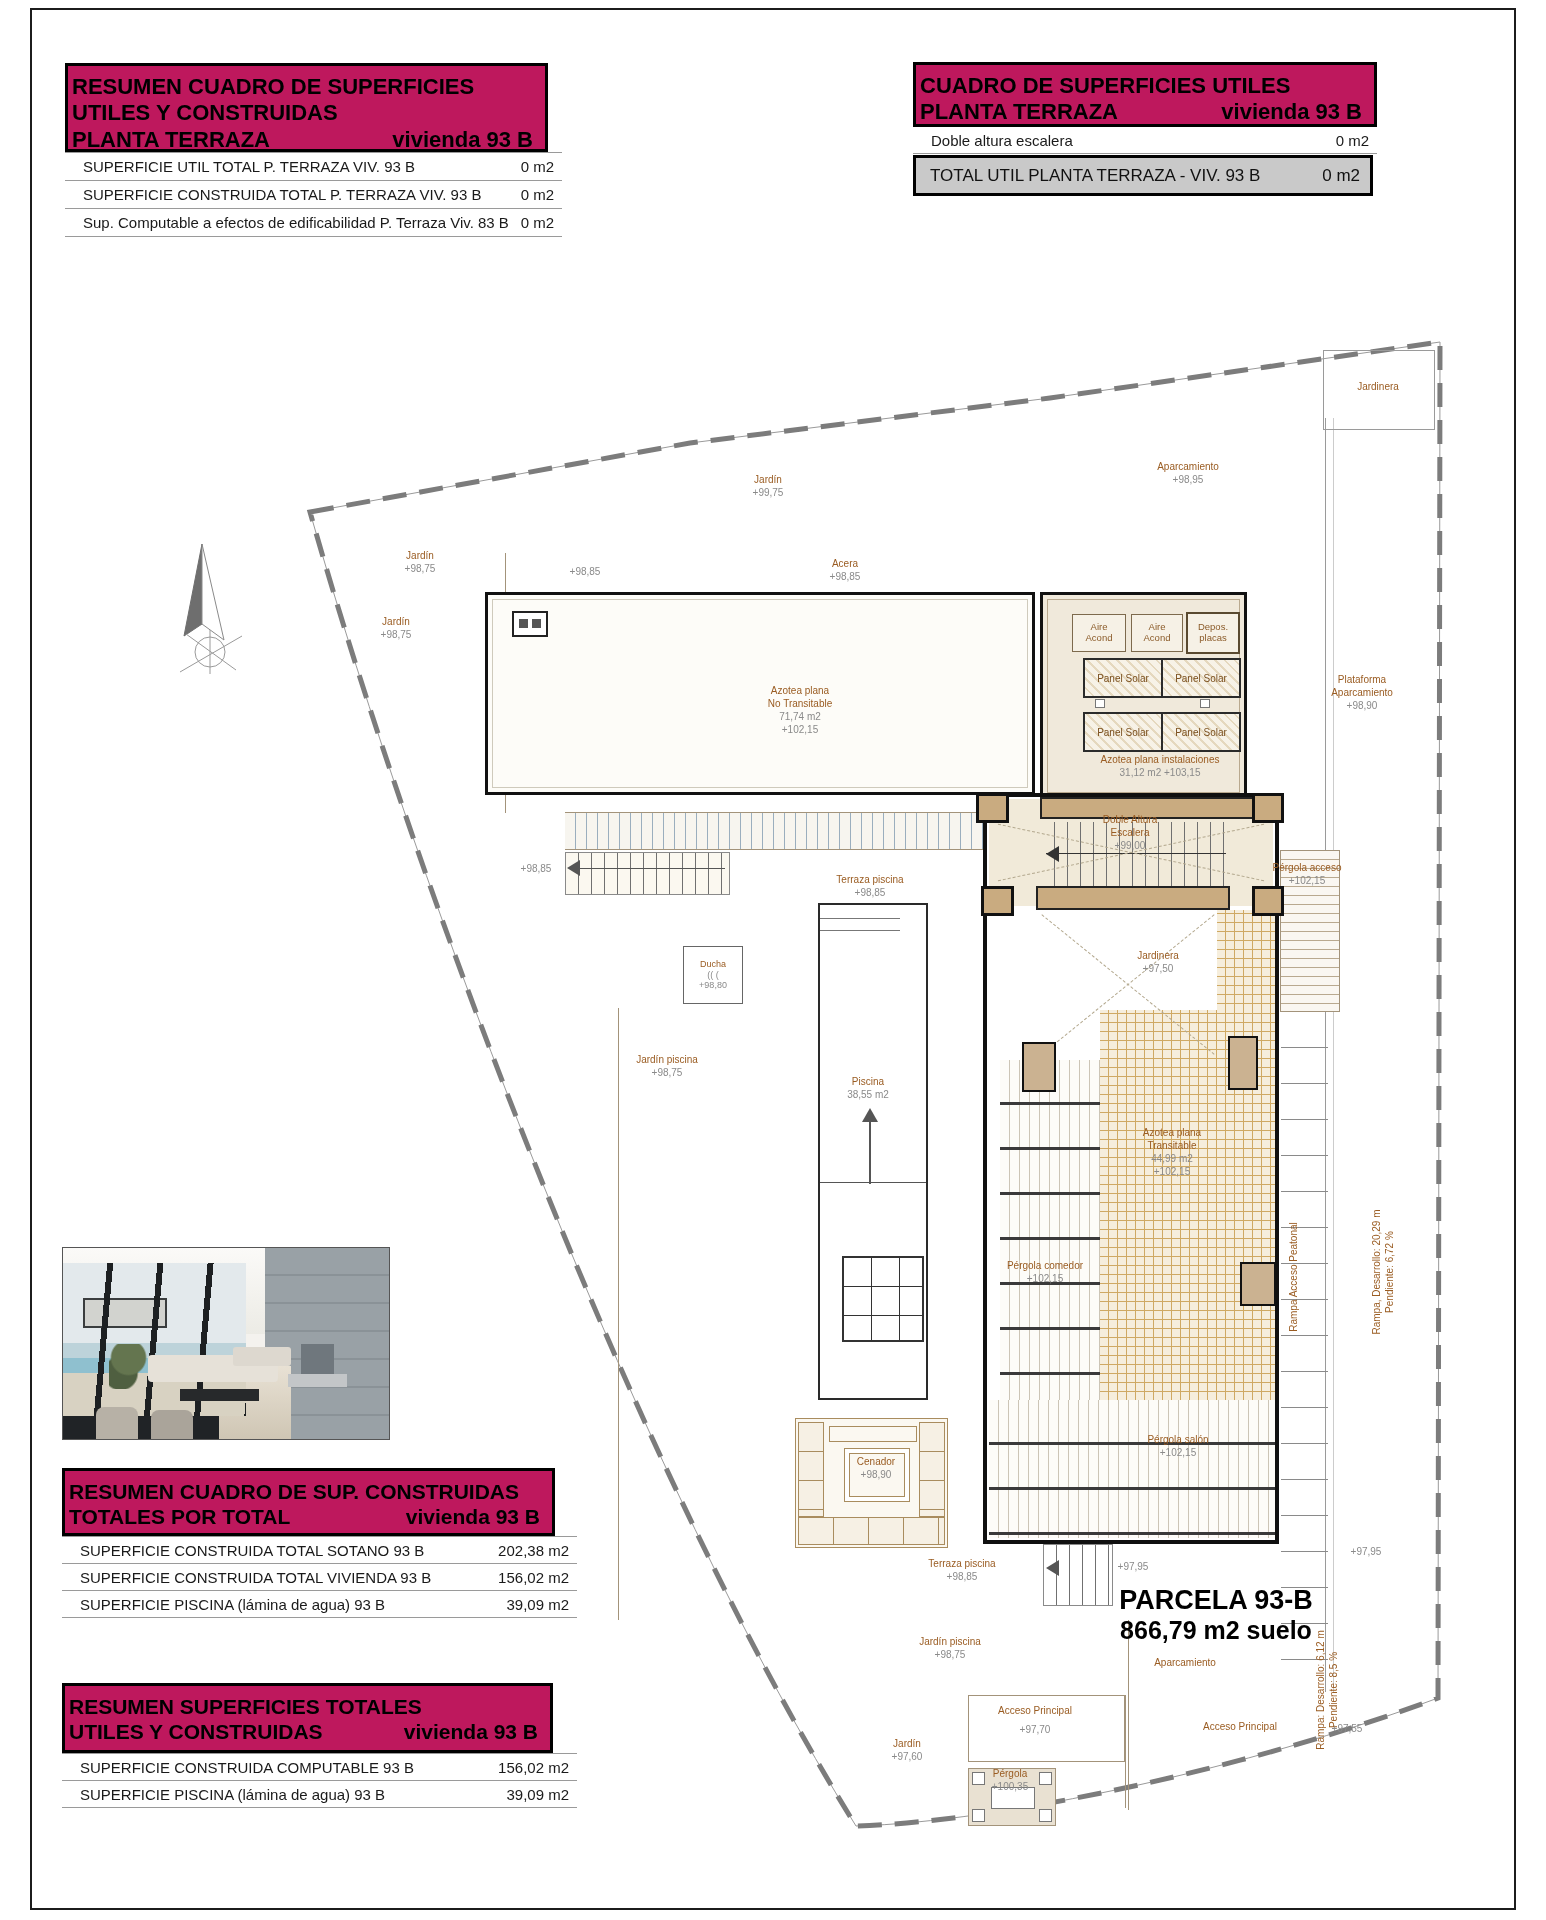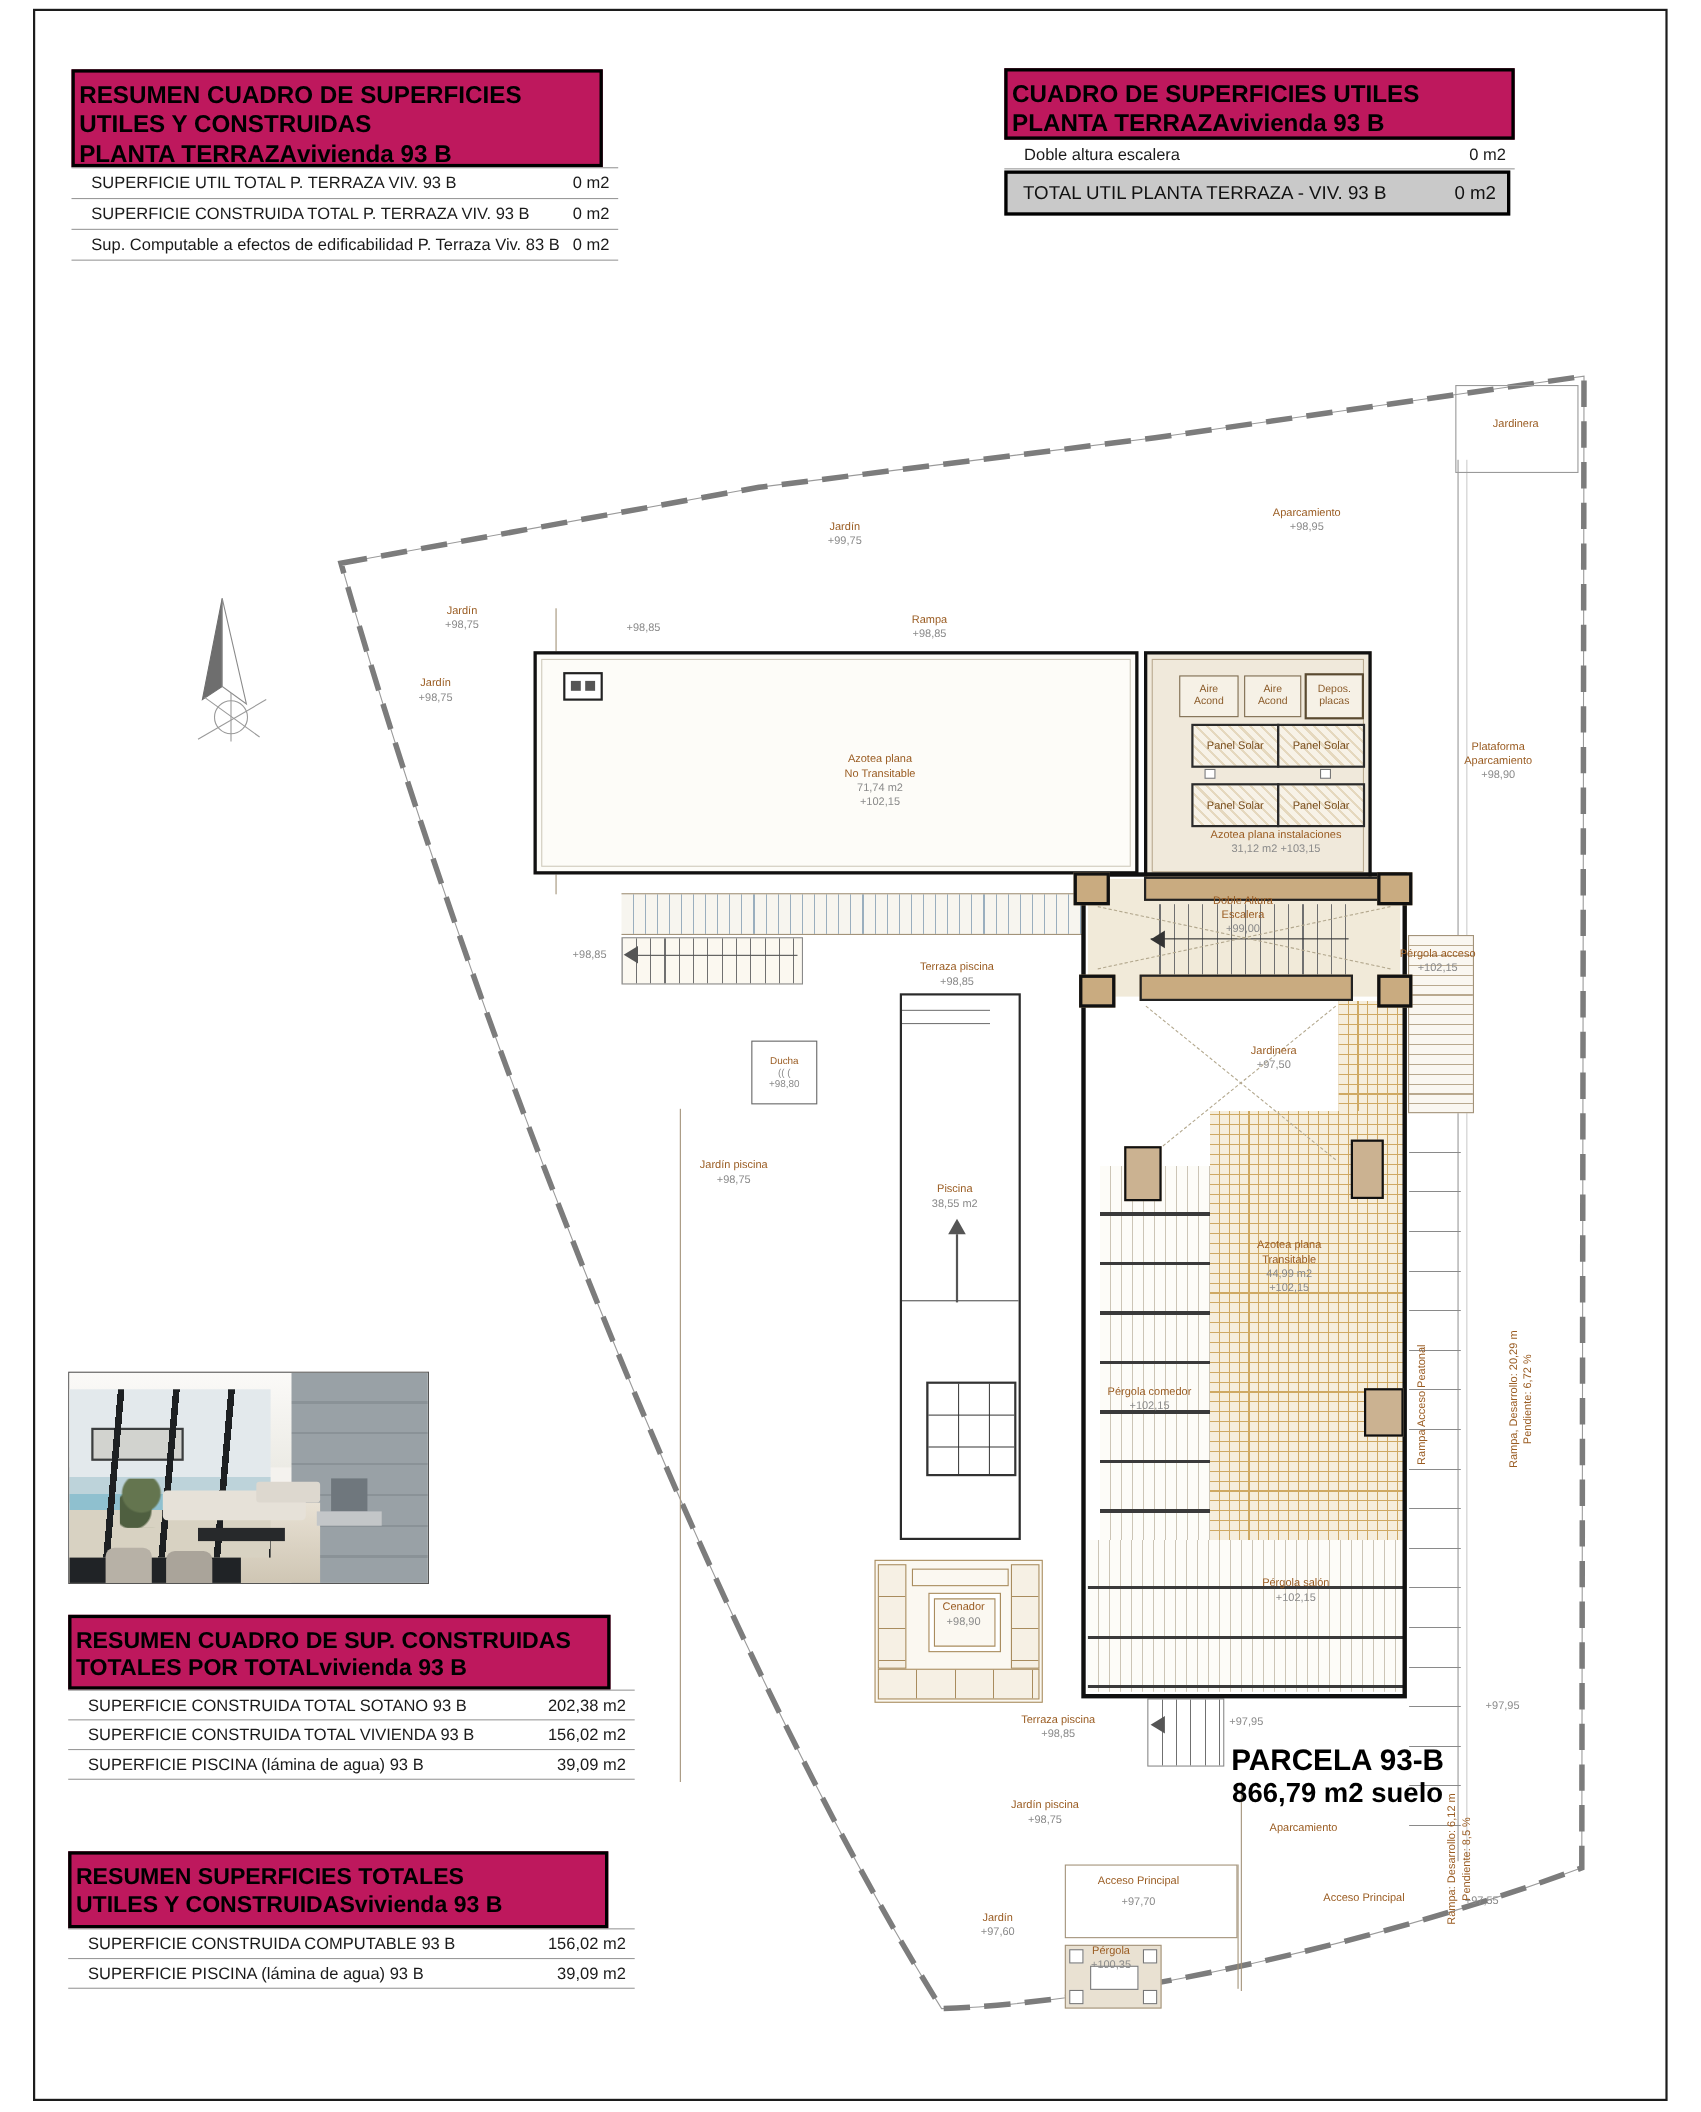--- a/index.html
+++ b/index.html
@@ -3,21 +3,21 @@
 <meta charset="utf-8">
 <style>
   html,body{margin:0;padding:0;background:#ffffff}
   #sheet{position:relative;width:1546px;height:1920px;background:#ffffff;
          font-family:"Liberation Sans",sans-serif;overflow:hidden}
   .abs{position:absolute;box-sizing:border-box}
   
   .thdr{background:#be185d;border:3px solid #000;color:#000;font-weight:bold;
         font-size:22px;line-height:1.2;padding:8px 12px 6px 4px;z-index:40}
   .thdr .tl{display:block}
-  .thdr .fl{display:flex;}
+  .thdr .fl{display:flex;justify-content:space-between}
   .tbody{z-index:40;border-bottom:1px solid #9a9a9a}
   .trow{display:flex;justify-content:space-between;align-items:center;
         border-top:1px solid #9a9a9a;font-size:15px;color:#1a1a1a;
         padding:0 8px 0 18px;box-sizing:border-box}
   .trow .lab{white-space:nowrap}
   .trow .val{white-space:nowrap;padding-left:8px}
   .ttotal{background:#c9c9c9;border:3px solid #000;display:flex;z-index:40;
         justify-content:space-between;align-items:center;font-size:17px;color:#111;
         padding:0 10px 0 14px;box-sizing:border-box}
   
@@ -295,21 +295,21 @@
     </div>
   <div class="plbl" style="left:420px;top:562px">
     <span>Jardín</span>
       <span class="el">+98,75</span>
     </div>
   <div class="plbl" style="left:396px;top:628px">
     <span>Jardín</span>
       <span class="el">+98,75</span>
     </div>
   <div class="plbl" style="left:845px;top:570px">
-    <span>Rampa</span>
+    <span>Acera</span>
       <span class="el">+98,85</span>
     </div>
   <div class="plbl gray" style="left:585px;top:571px">
     <span>+98,85</span>
     </div>
   <div class="plbl gray" style="left:536px;top:868px">
     <span>+98,85</span>
     </div>
   <div class="plbl" style="left:1188px;top:473px">
     <span>Aparcamiento</span>

